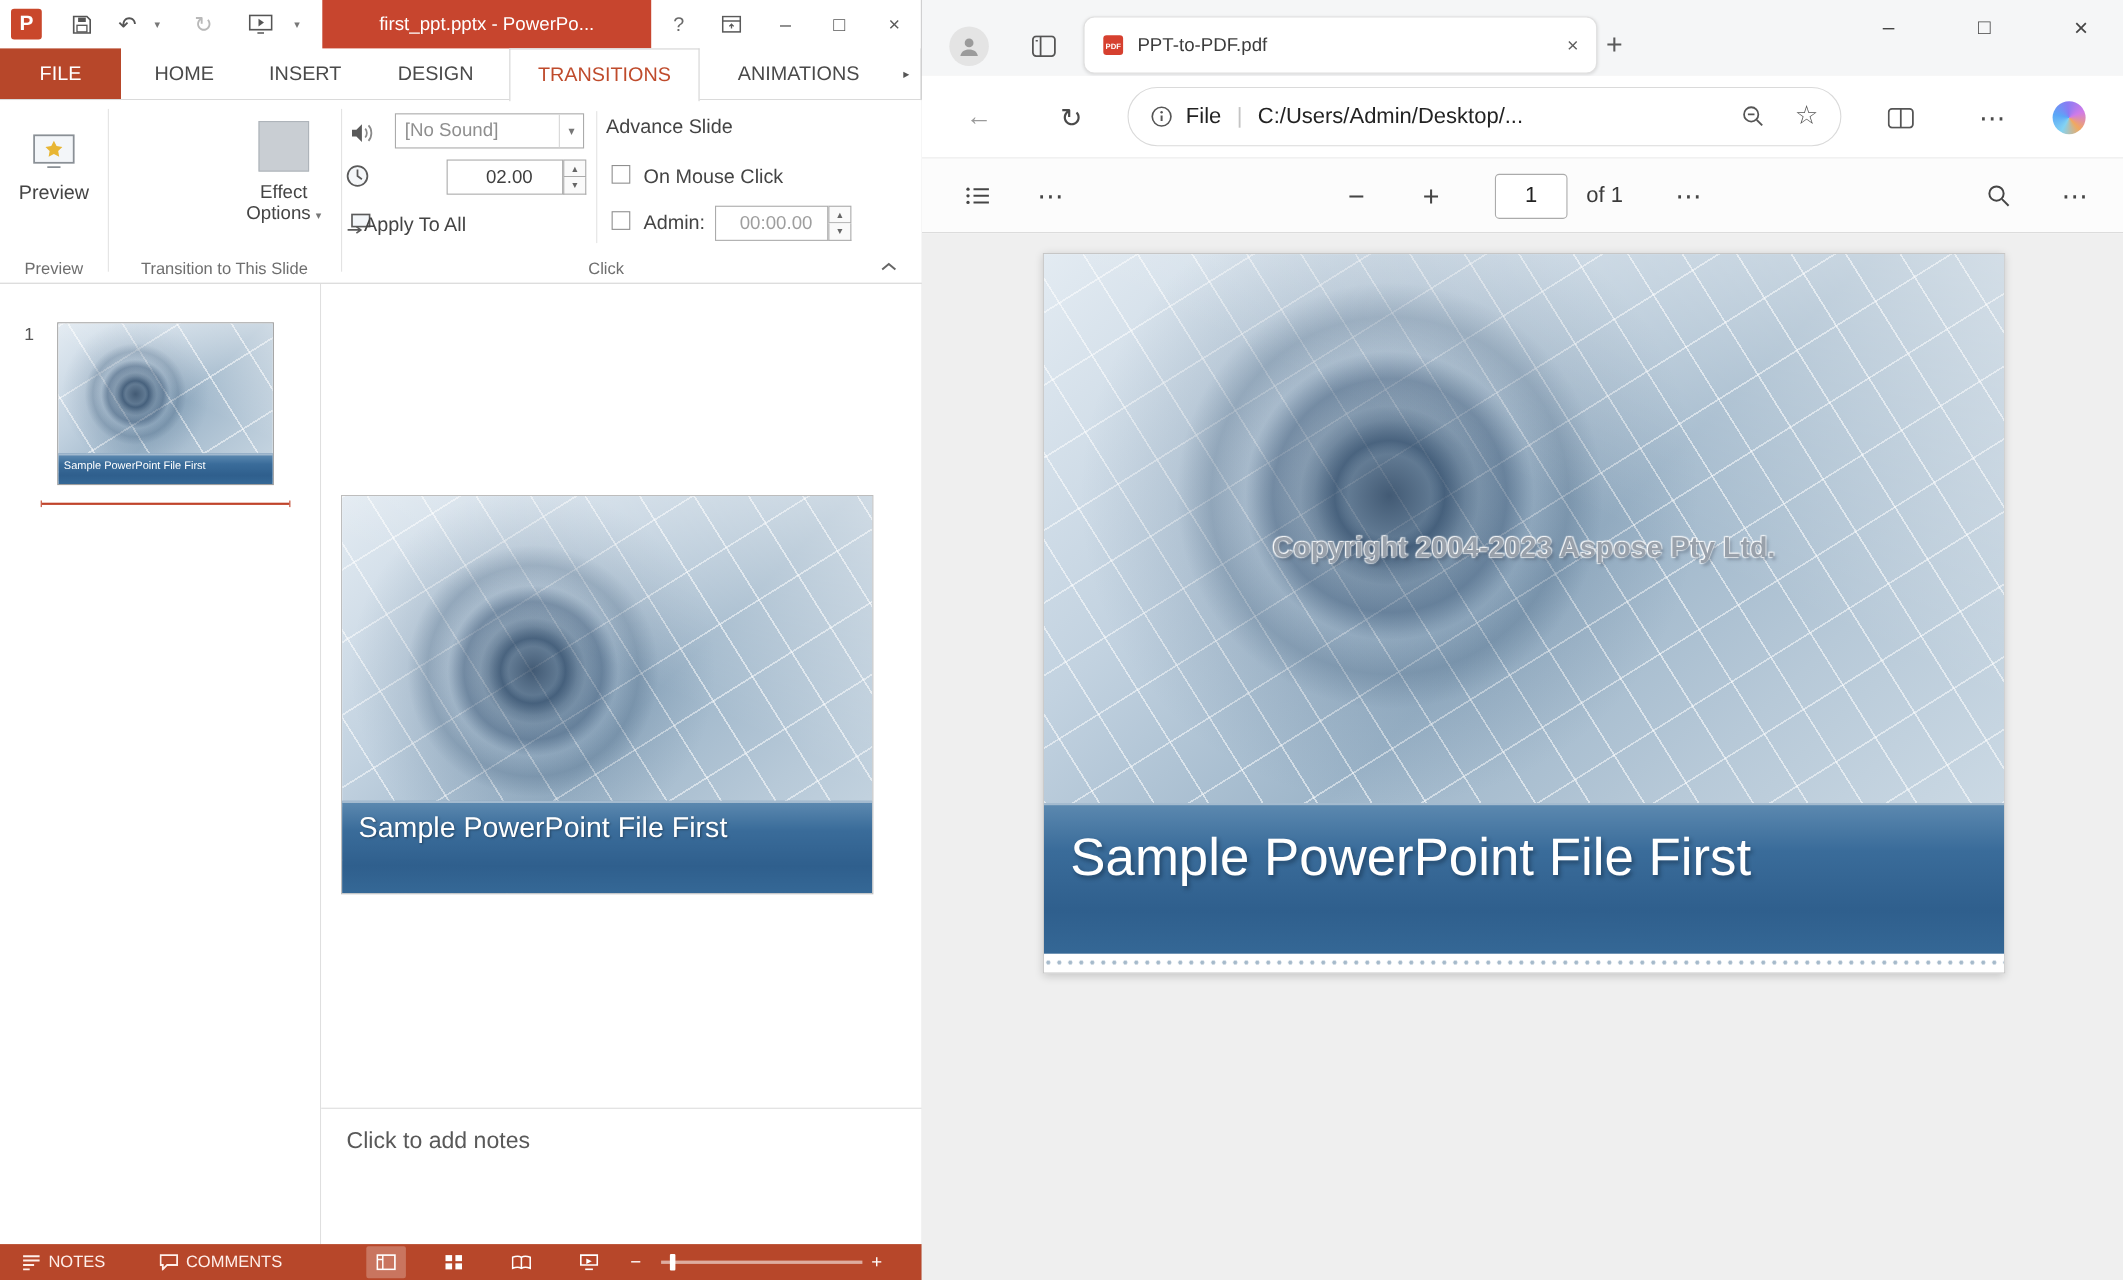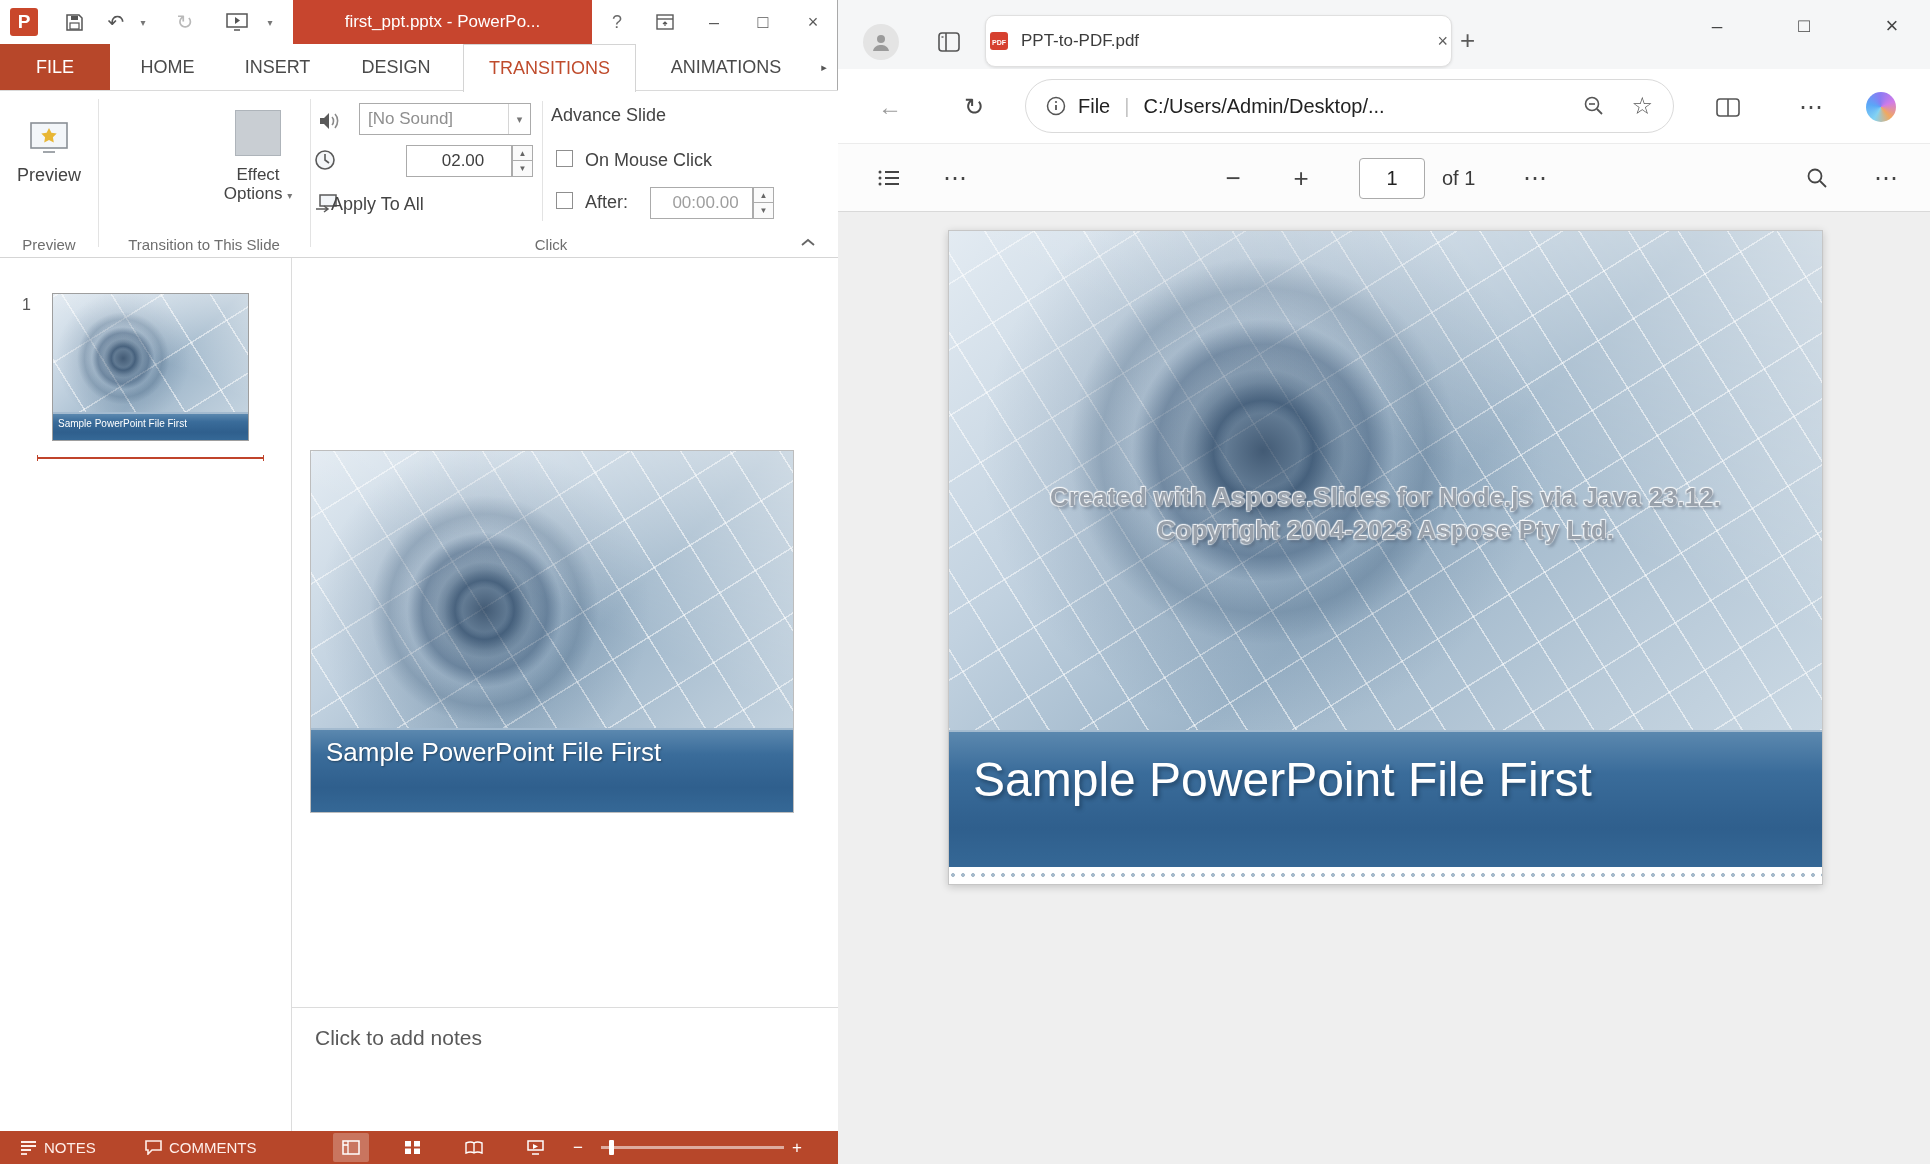--- a/index.html
+++ b/index.html
@@ -75,21 +75,21 @@
   .st-grp{position:absolute;top:0;height:33px;display:flex;align-items:center;gap:7px;font-size:15px;color:#FFEFEA;}
   .st-ico{position:absolute;top:2px;width:36px;height:29px;display:flex;align-items:center;justify-content:center;}
   .st-ico.sel{background:rgba(255,255,255,0.25);border-radius:2px;}
   .zoom-track{position:absolute;left:601px;top:15px;width:183px;height:3px;background:rgba(255,255,255,0.55);}
   .zoom-handle{position:absolute;left:609px;top:9px;width:5px;height:15px;background:#fff;border-radius:1px;}
 
   
   #edge{position:absolute;left:838px;top:0;width:1092px;height:1164px;background:#fff;}
   .e-tabstrip{position:absolute;left:0;top:0;width:1092px;height:69px;background:#F5F6F7;}
   .e-avatar{position:absolute;left:25px;top:24px;width:36px;height:36px;border-radius:50%;background:#E4E4E4;display:flex;align-items:center;justify-content:center;}
-  .e-tab{position:absolute;left:147px;top:15px;width:467px;height:52px;background:#fff;border:1px solid #E0E0E0;border-radius:10px;box-shadow:0 1px 3px rgba(0,0,0,0.10);display:flex;align-items:center;padding:0 3px;}
+  .e-tab{position:absolute;left:147px;top:15px;width:467px;height:52px;background:#fff;border:1px solid #E0E0E0;border-radius:10px;box-shadow:0 1px 3px rgba(0,0,0,0.10);display:flex;align-items:center;padding:0 16px;}
   .e-tab-title{margin-left:12px;font-size:17px;color:#3C3C3C;white-space:nowrap;overflow:hidden;flex:1;}
   .e-winbtn{position:absolute;top:0;width:56px;height:52px;color:#454545;font-size:19px;display:flex;align-items:center;justify-content:center;}
   .e-newtab{position:absolute;left:622px;top:27px;font-size:26px;color:#5A5A5A;line-height:26px;}
   .e-glyphbtn{position:absolute;color:#4A4A4A;display:flex;align-items:center;justify-content:center;}
 
   .e-addr{position:absolute;left:0;top:69px;width:1092px;height:74px;background:#fff;}
   .e-pill{position:absolute;left:187px;top:10px;width:649px;height:54px;background:#fff;border:1px solid #DADADA;border-radius:27px;display:flex;align-items:center;padding:0 20px;font-size:20px;color:#222;}
   .pill-div{margin-left:14px;color:#C4C4C4;}
   .pill-url{margin-left:14px;white-space:nowrap;}
   .copilot{position:absolute;left:1028px;top:23px;width:30px;height:30px;border-radius:50%;background:conic-gradient(from 210deg,#83D3F3,#5AA7F7,#8A7BF3,#D17BE8,#F1A85F,#83D3F3);}
@@ -245,21 +245,21 @@
           </svg>
       </div>
       <div class="abs rb-label" style="left:331px;top:103px;"><span>Apply To All</span></div>
 
       <div class="rb-divider" style="left:542px;top:10px;height:120px;"></div>
 
       <div class="abs rb-label" style="left:551px;top:14px;"><span>Advance Slide</span></div>
       <div class="cbx" style="left:556px;top:59px;"></div>
       <div class="abs rb-label" style="left:585px;top:59px;"><span>On Mouse Click</span></div>
       <div class="cbx" style="left:556px;top:101px;"></div>
-      <div class="abs rb-label" style="left:585px;top:101px;"><span>After:</span></div>
+      <div class="abs rb-label" style="left:585px;top:101px;"><span>Admin:</span></div>
       <div class="combo" style="left:650px;top:96px;width:103px;height:32px;color:#9E9E9E;">
         <span style="padding-left:8px;">00:00.00</span>
       </div>
       <div class="spin" style="left:753px;top:96px;">
         <span>▲</span>
         <span>▼</span>
       </div>
       <div class="grouplabel" style="left:310px;width:482px;"><span>Click</span></div>
 
       <div class="abs" style="left:800px;top:146px;">
@@ -457,21 +457,20 @@
       </div>
       <div class="pb-item" style="left:1030px;width:36px;font-size:24px;">
           <span>⋯</span>
         </div>
     </div>
 
     <div class="e-content">
       <div class="pdf-page">
         <div class="pdf-art slide-art"></div>
         <div class="wm">
-          <div>Created with Aspose.Slides for Node.js via Java 23.12.</div>
           <div>Copyright 2004-2023 Aspose Pty Ltd.</div>
         </div>
         <div class="slide-band pdf-band">
           <div class="pdf-title">Sample PowerPoint File First</div>
         </div>
         <div class="pdf-dots"></div>
       </div>
     </div>
   </section>
 

